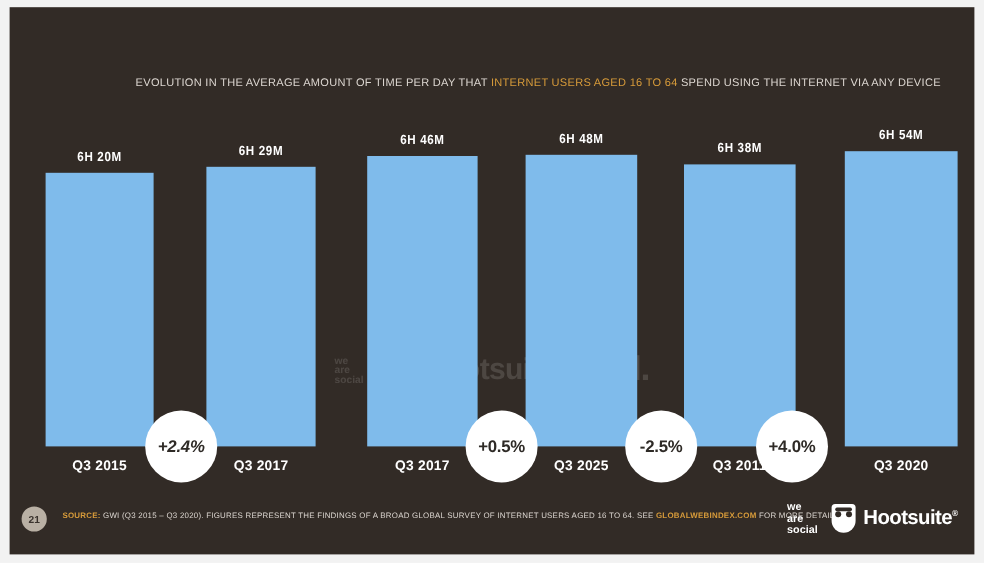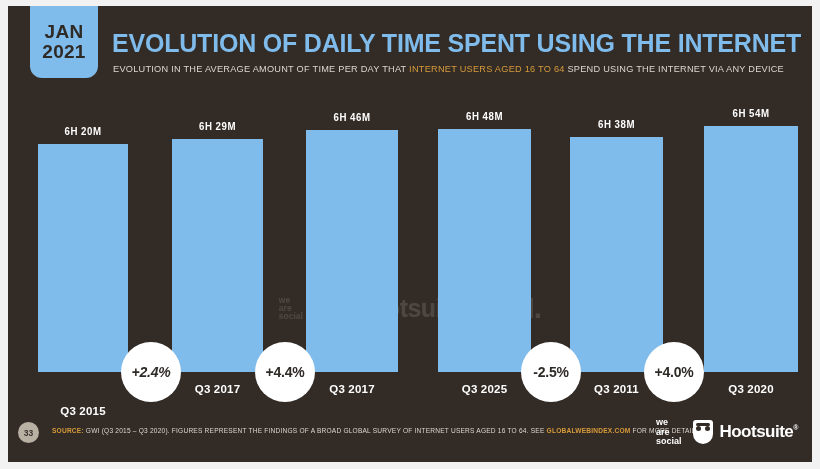--- a/index.html
+++ b/index.html
@@ -263,69 +263,64 @@
     letter-spacing: -0.5px;
   }
   .hoot-name sup { font-size: 7px; vertical-align: super; }
 </style>
 </head>
 <body>
 
 <div class="slide-frame">
   <div class="slide">
 
-    <div class="date-badge">
-      <span>JAN</span>
-      <span>2021</span>
-    </div>
-
-    <div class="title">EVOLUTION OF DAILY TIME SPENT USING THE INTERNET</div>
+
 
     <div class="subtitle">
       <span>EVOLUTION IN THE AVERAGE AMOUNT OF TIME PER DAY THAT </span><span class="hi">INTERNET USERS AGED 16 TO 64</span><span> SPEND USING THE INTERNET VIA ANY DEVICE</span>
     </div>
 
     <div class="watermark">
       <div class="wm-was">
         <div>we</div>
         <div>are</div>
         <div>social</div>
       </div>
       <div class="wm-owl"></div>
       <div class="wm-text">Hootsuite</div>
       <div class="wm-gwi">GWI.</div>
     </div>
 
     <div class="chart" id="chart-area">
         <div class="bar" style="left: 30px; width: 90px; top: 138px; height: 228px;"></div>
         <div class="bar-label" style="left: 30px; width: 90px; top: 119px;">6H 20M</div>
-        <div class="cat-label" style="left: 30px; width: 90px; top: 399px;">Q3 2015</div>
+        <div class="cat-label" style="left: 30px; width: 90px; top: 377px;">Q3 2015</div>
         <div class="bar" style="left: 164px; width: 91px; top: 133px; height: 233px;"></div>
         <div class="bar-label" style="left: 164px; width: 91px; top: 114px;">6H 29M</div>
         <div class="cat-label" style="left: 164px; width: 91px; top: 377px;">Q3 2017</div>
         <div class="bar" style="left: 298px; width: 92px; top: 124px; height: 242px;"></div>
         <div class="bar-label" style="left: 298px; width: 92px; top: 105px;">6H 46M</div>
         <div class="cat-label" style="left: 298px; width: 92px; top: 377px;">Q3 2017</div>
         <div class="bar" style="left: 430px; width: 93px; top: 123px; height: 243px;"></div>
         <div class="bar-label" style="left: 430px; width: 93px; top: 104px;">6H 48M</div>
         <div class="cat-label" style="left: 430px; width: 93px; top: 377px;">Q3 2025</div>
         <div class="bar" style="left: 562px; width: 93px; top: 131px; height: 235px;"></div>
         <div class="bar-label" style="left: 562px; width: 93px; top: 112px;">6H 38M</div>
         <div class="cat-label" style="left: 562px; width: 93px; top: 377px;">Q3 2011</div>
         <div class="bar" style="left: 696px; width: 94px; top: 120px; height: 246px;"></div>
         <div class="bar-label" style="left: 696px; width: 94px; top: 101px;">6H 54M</div>
         <div class="cat-label" style="left: 696px; width: 94px; top: 377px;">Q3 2020</div>
         <div class="badge" style="left: 113px; top: 336px; font-style: italic;">+2.4%</div>
-        <div class="badge" style="left: 247px; top: 336px;">+4.4%</div>
+        <div class="badge" style="left: 380px; top: 336px;">+0.5%</div>
         <div class="badge" style="left: 513px; top: 336px;">-2.5%</div>
-        <div class="badge" style="left: 636px; top: 336px; text-align: right;">+4.0%</div>
+        <div class="badge" style="left: 622px; top: 336px; text-align: right;">+4.0%</div>
       </div>
 
     <div class="footer">
-      <div class="page-num">33</div>
+      <div class="page-num">21</div>
       <div class="source">
         <span class="src-kw">SOURCE:</span><span> GWI (Q3 2015 – Q3 2020). FIGURES REPRESENT THE FINDINGS OF A BROAD GLOBAL SURVEY OF INTERNET USERS AGED 16 TO 64. SEE </span><span class="src-link">GLOBALWEBINDEX.COM</span><span> FOR MORE DETAILS.</span>
       </div>
       <div class="logos">
         <div class="logo-was">
           <div>we</div>
           <div>are</div>
           <div>social</div>
         </div>
         <div class="logo-hoot">

